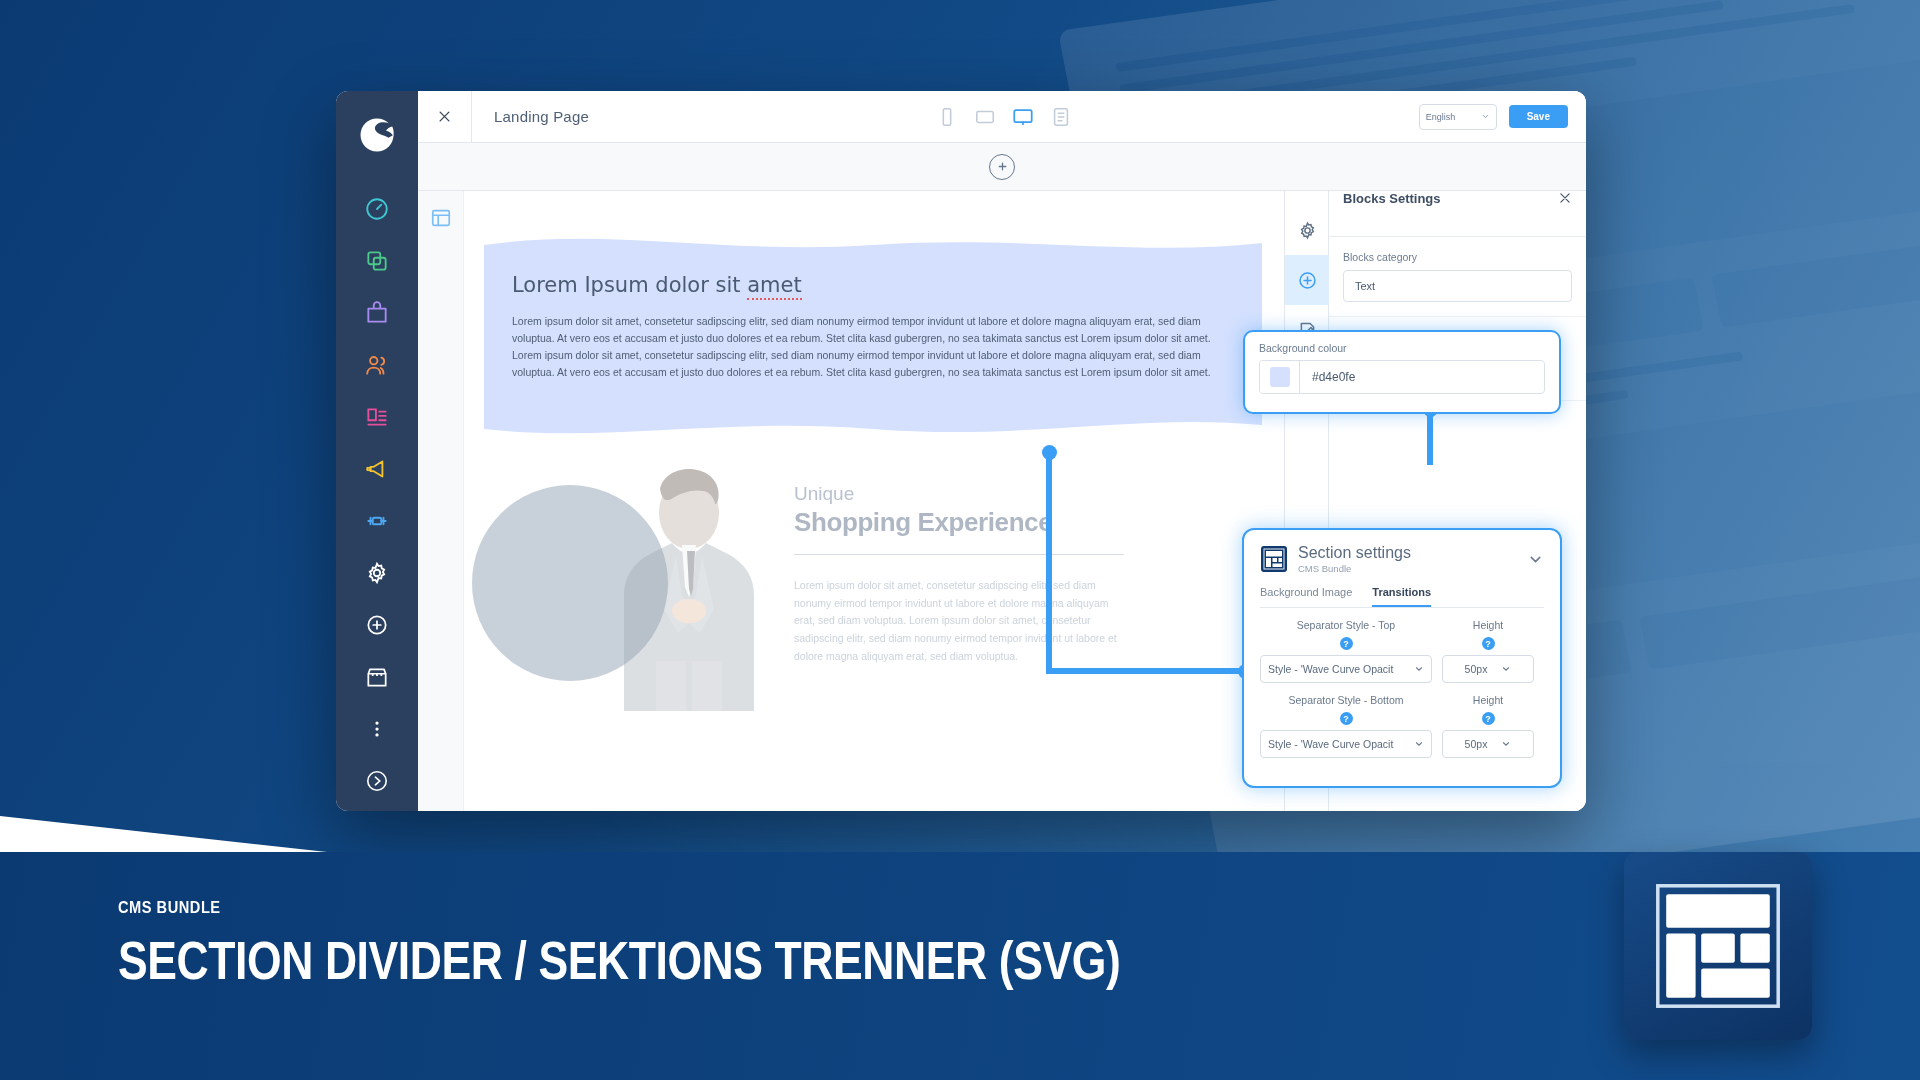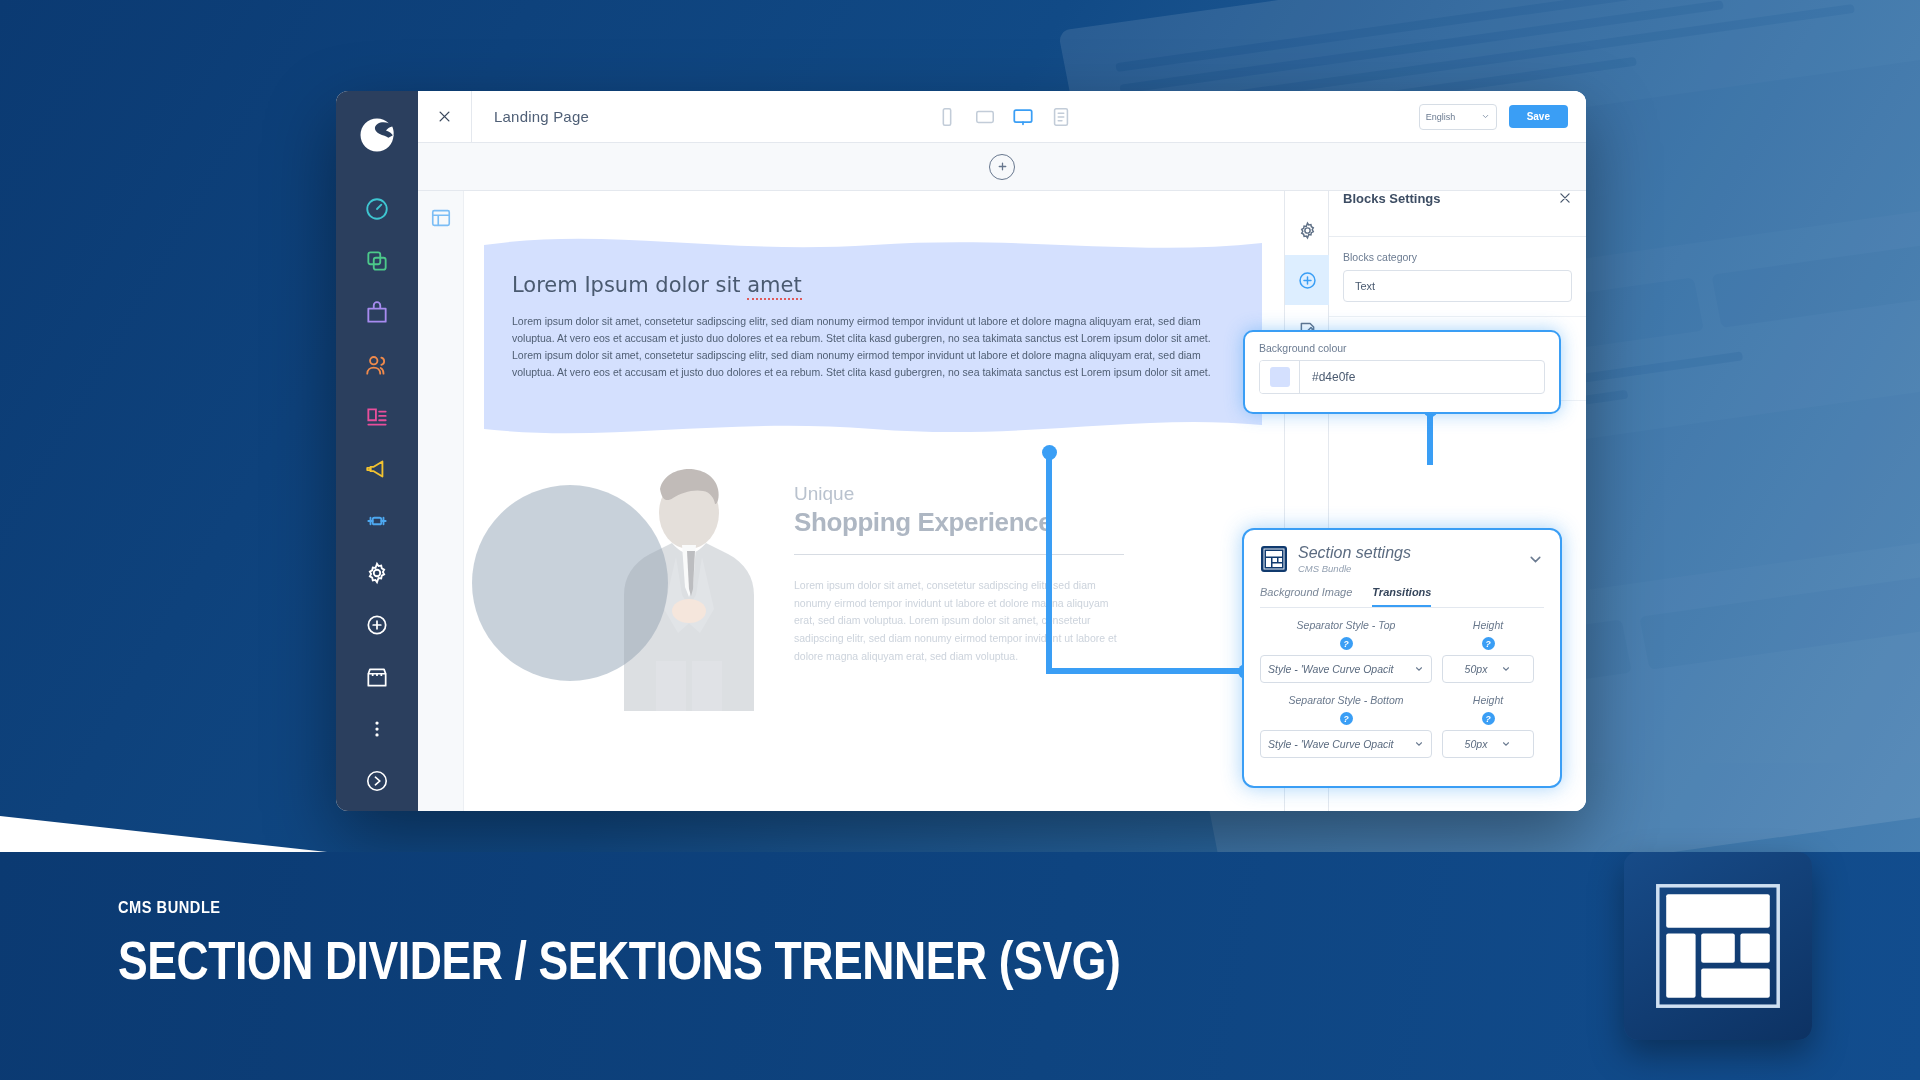--- a/index.html
+++ b/index.html
@@ -202,21 +202,21 @@
   }
   #callout-bg-colour .field-label { margin-bottom: 6px; }
   #colour-row { display: flex; height: 34px; border: 1px solid #dbe1e9; border-radius: 4px; overflow: hidden; }
   #colour-swatch { width: 40px; display: flex; align-items: center; justify-content: center; border-right: 1px solid #dbe1e9; background:#fff;}
   #colour-chip { width: 20px; height: 20px; border-radius: 3px; }
   #colour-value { flex: 1; display: flex; align-items: center; padding-left: 12px; font-size: 12px; color: #4a5a70; }
 
   #callout-section-settings {
     position: absolute; left: 1242px; top: 528px; width: 320px; height: 260px;
     background: #fff; border: 2.5px solid #3a9ef5; border-radius: 12px;
-    box-shadow: 0 0 20px rgba(58,158,245,.45); z-index: 45; padding: 14px 16px; font-style: italic;
+    box-shadow: 0 0 20px rgba(58,158,245,.45); z-index: 45; padding: 14px 16px;
   }
   #cs-head { display: flex; align-items: center; gap: 10px; }
   #cs-logo { width: 28px; height: 28px; flex: 0 0 28px; }
   #cs-titles { flex: 1; }
   #cs-title { font-size: 16px; color: #5b6b80; }
   #cs-subtitle { font-size: 9.5px; color: #93a0b1; margin-top: 1px; }
   #cs-chevron { color: #6b7b91; cursor: pointer; }
   #cs-tabs { display: flex; gap: 20px; margin-top: 12px; border-bottom: 1px solid #e3e8ef; }
   .cs-tab { font-size: 11px; color: #7a8798; padding-bottom: 7px; cursor: pointer; }
   .cs-tab.active { color: #35455b; font-weight: bold; border-bottom: 2.5px solid #3a9ef5; }

